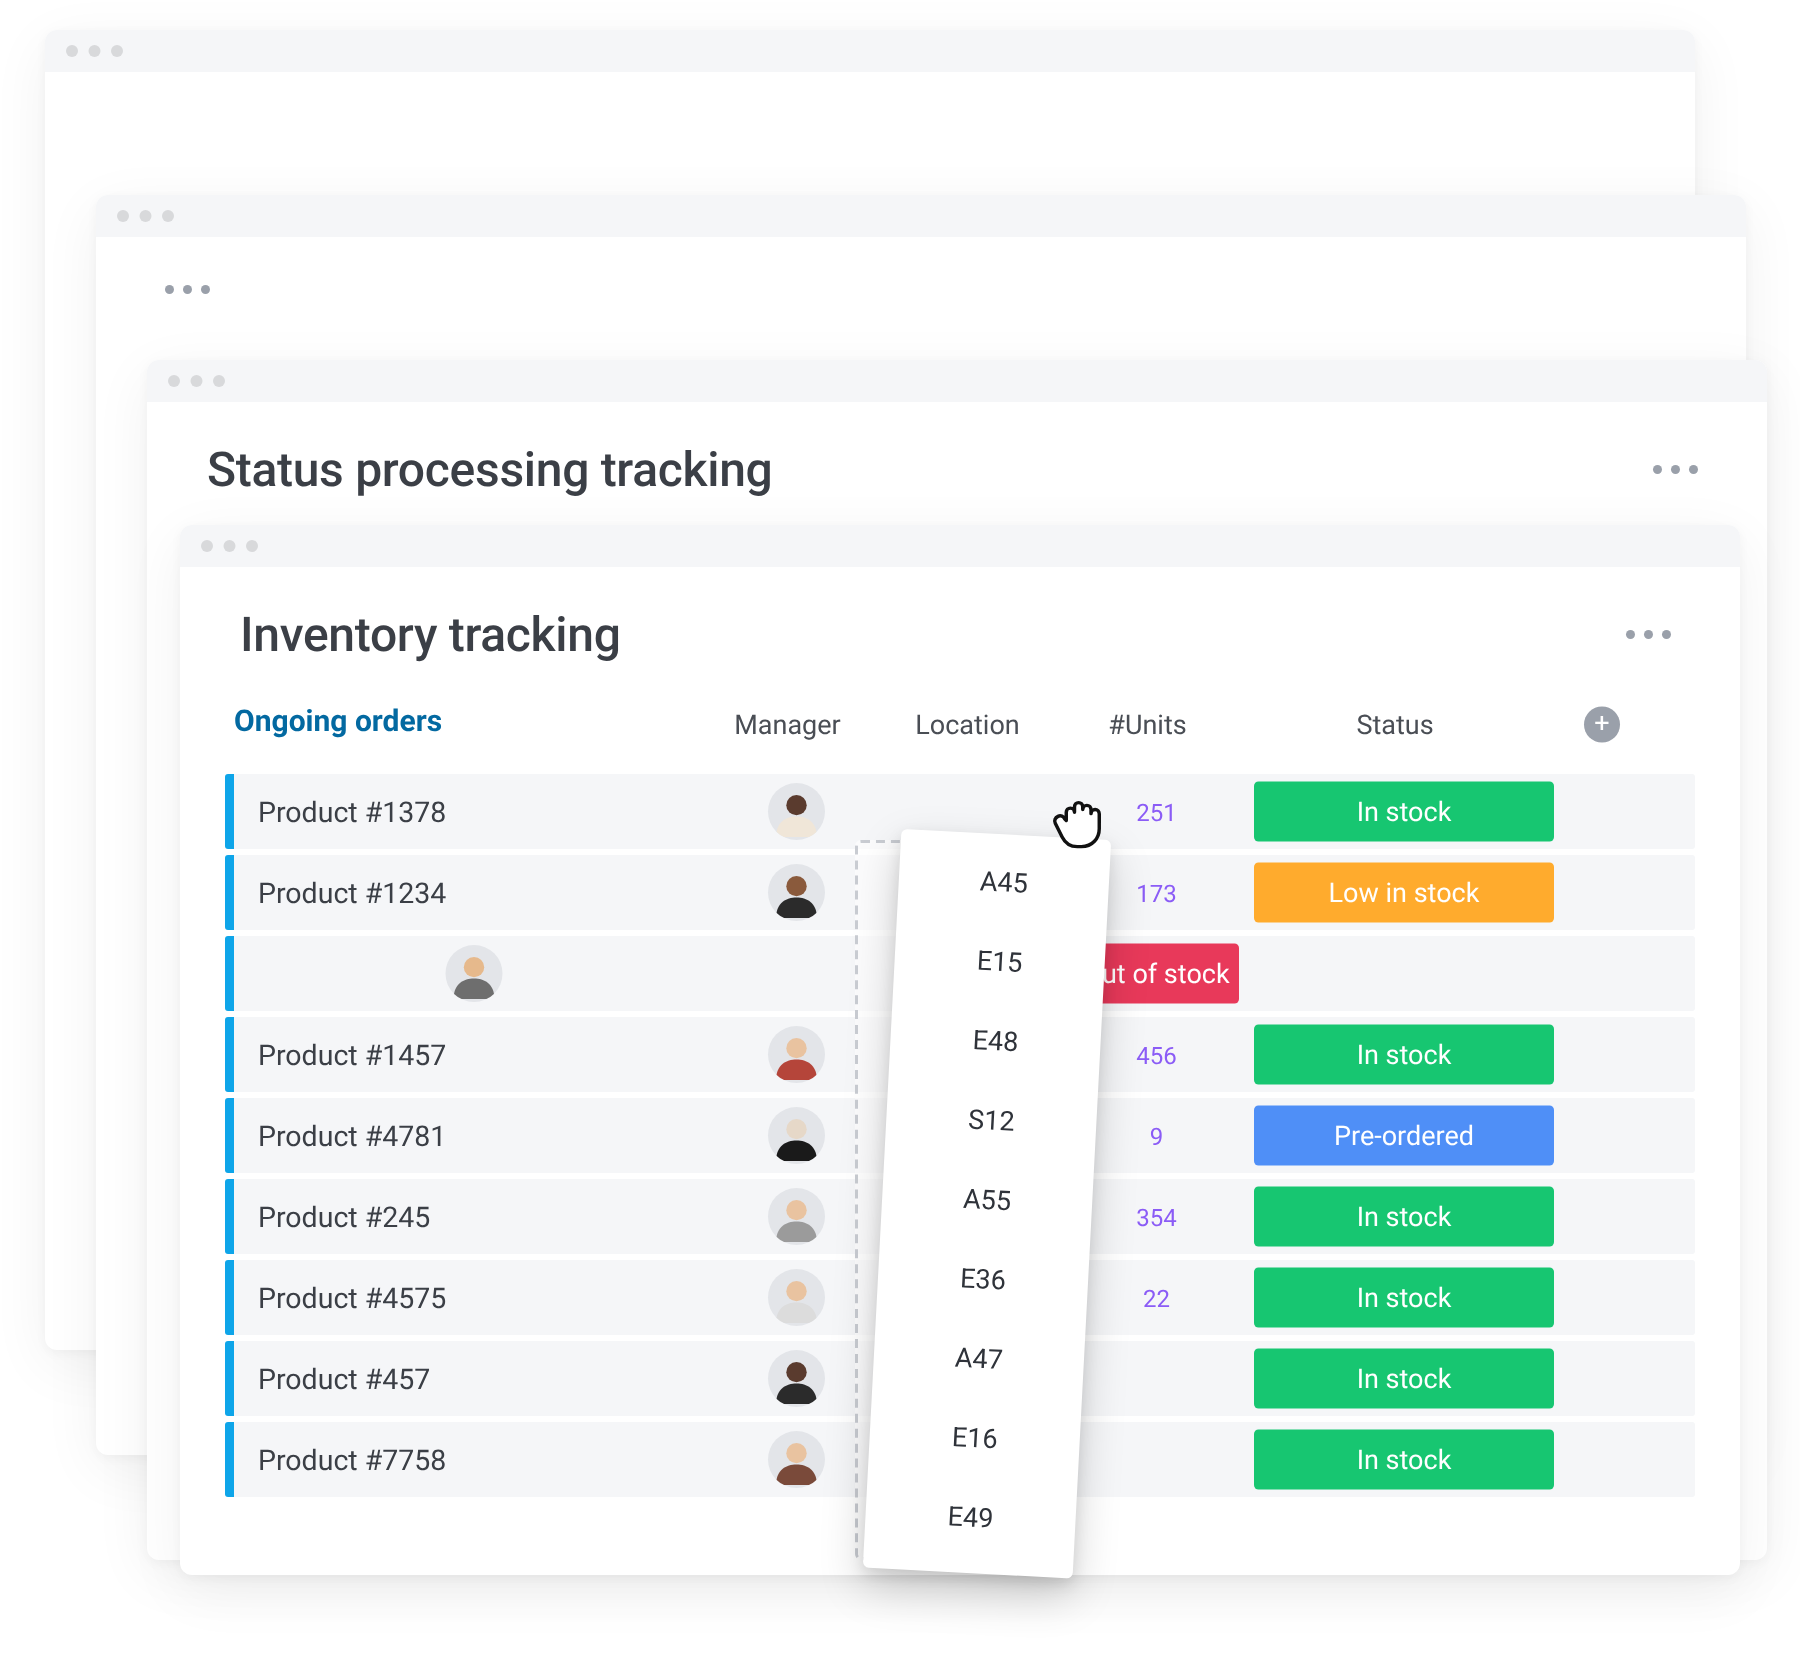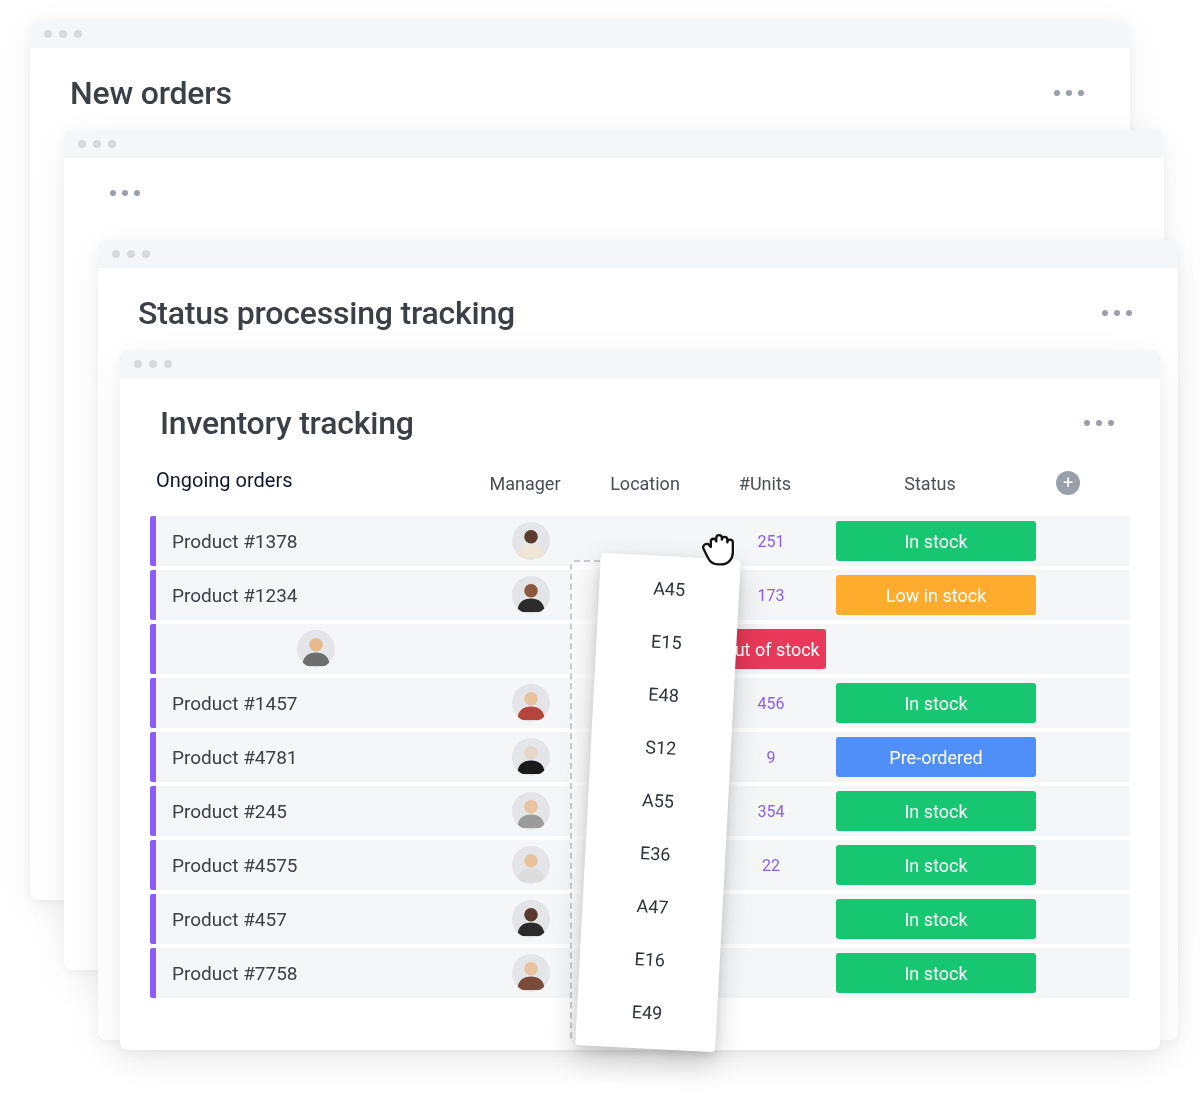--- a/index.html
+++ b/index.html
@@ -58,23 +58,23 @@
 
   
   .w1 { left: 30px;  top: 20px;  width: 1100px; height: 880px; z-index: 1; }
   .w2 { left: 64px;  top: 130px; width: 1100px; height: 840px; z-index: 2; }
   .w3 { left: 98px;  top: 240px; width: 1080px; height: 800px; z-index: 3; }
   .w4 { left: 120px; top: 350px; width: 1040px; height: 700px; z-index: 4; }
 
   
   .content { padding: 0 30px 20px 30px; }
   .section-label {
-    color: #0f172a;
+    color: #0369a1;
     font-size: 20px;
-    font-weight: 400;
+    font-weight: 700;
     padding: 8px 6px 14px 6px;
     display: inline-block;
   }
   .cols-row {
     display: grid;
     grid-template-columns: 320px 110px 130px 110px 220px 40px;
     align-items: center;
     padding: 0 0 10px 0;
     color: #4a4e55;
     font-size: 18px;
@@ -88,21 +88,21 @@
     font-size: 18px; line-height: 1; cursor: pointer;
     justify-self: end;
   }
   .rows { display: flex; flex-direction: column; gap: 4px; }
   .row {
     display: grid;
     grid-template-columns: 320px 110px 130px 110px 220px 40px;
     align-items: center;
     height: 50px;
     background: #f5f6f8;
-    border-left: 6px solid #8b5cf6;
+    border-left: 6px solid #0ea5e9;
     border-radius: 2px;
   }
   .row .pname {
     padding-left: 16px;
     font-size: 19px;
     color: #3b3f46;
   }
   .row .mgr { display:flex; justify-content:center; }
   .avatar {
     width: 38px; height: 38px; border-radius: 50%;
@@ -164,28 +164,20 @@
 <body>
 
 <div class="stage">
 
   <div class="win w1">
     <div class="win-titlebar">
       <div class="traffic-dot"></div>
       <div class="traffic-dot"></div>
       <div class="traffic-dot"></div>
     </div>
-    <div class="win-head">
-      <div class="win-title">New orders</div>
-      <div class="more">
-          <span></span>
-          <span></span>
-          <span></span>
-        </div>
-    </div>
   </div>
 
   <div class="win w2">
     <div class="win-titlebar">
       <div class="traffic-dot"></div>
       <div class="traffic-dot"></div>
       <div class="traffic-dot"></div>
     </div>
     <div class="win-head">
       <div class="more">

